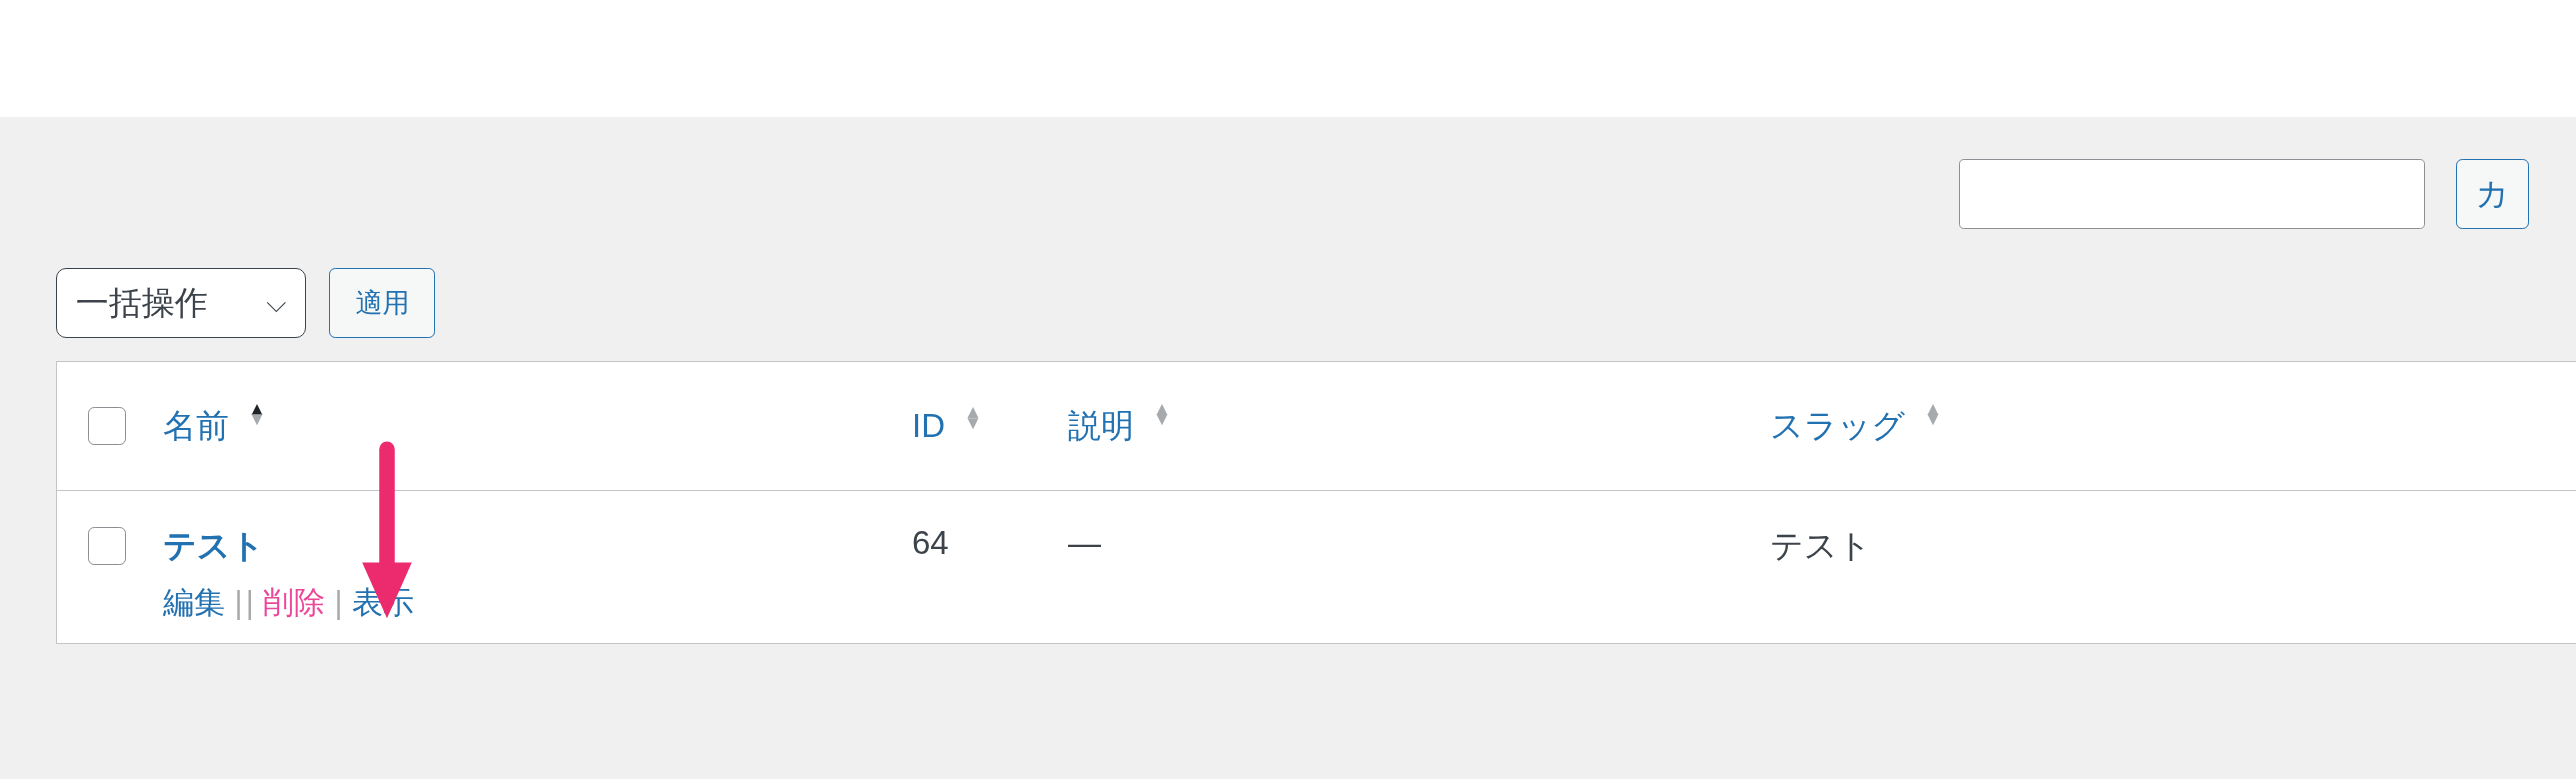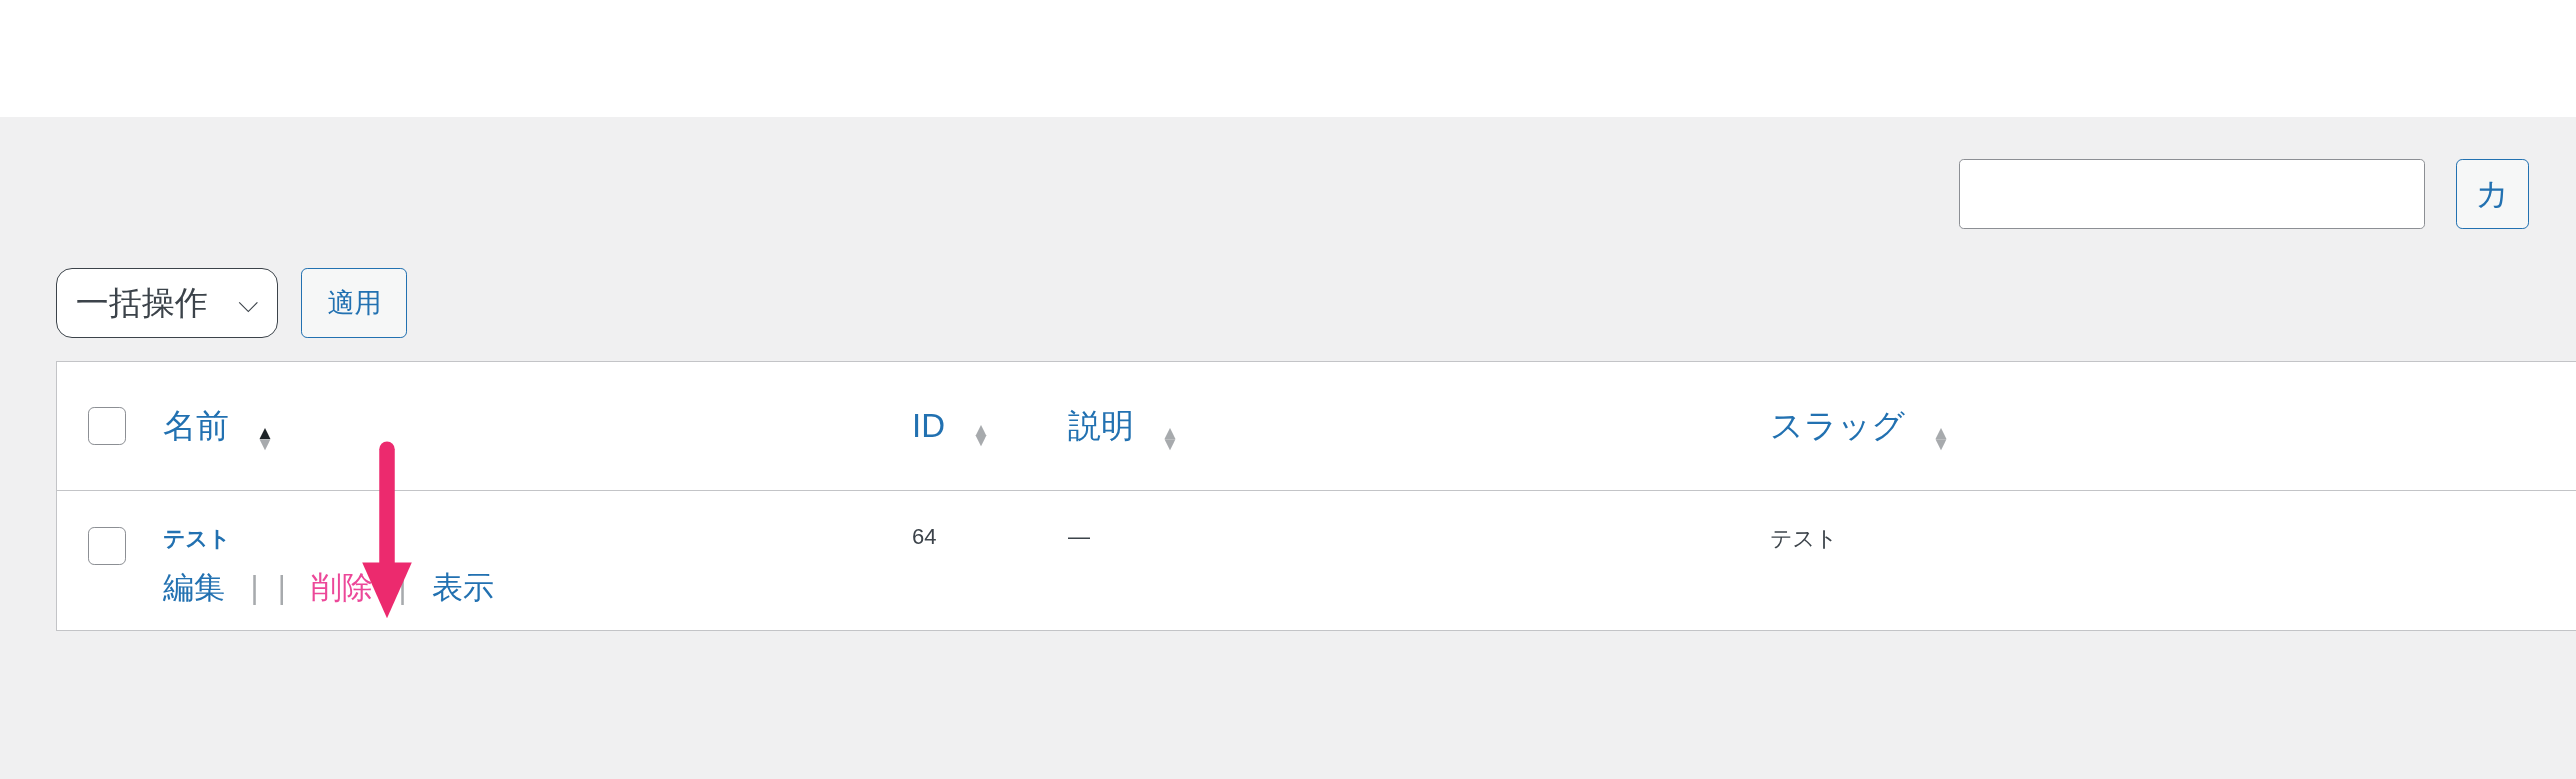--- a/index.html
+++ b/index.html
@@ -57,24 +57,24 @@
     cursor:pointer;
     overflow:hidden;
   }
   .actions-row{
     display:flex;
     align-items:center;
     margin-top:31px;
     gap:23.4px;
   }
   .bulk-select{
-    width:222px;
+    width:250px;
     height:70px;
     border:1.6px solid #3c434a;
-    border-radius:16px;
+    border-radius:10px;
     background:#fff;
     font-size:33px;
     display:flex;
     align-items:center;
     justify-content:space-between;
     padding:0 18.7px;
     box-sizing:border-box;
     cursor:pointer;
   }
   .bulk-chevron{
@@ -133,55 +133,55 @@
   .col-desc{
     width:702px;
   }
   .col-slug{
     flex:1;
   }
   .th{
     color:#2271b1;
     font-size:33px;
     display:flex;
-    align-items:flex-end;
-    gap:22px;
+    align-items:flex-start;
+    gap:14px;
     cursor:pointer;
   }
   .sort-ind{
     display:inline-flex;
     flex-direction:column;
     line-height:0.55;
     font-size:18.7px;
     color:#a7aaad;
     margin-left:4.7px;
   }
   .sort-ind .up.primary{color:#1d2327;}
   .td{
-    font-size:22px;
+    font-size:33px;
     color:#3c434a;
   }
   .data-row{
     align-items:flex-start;
     padding-top:33px;
     padding-bottom:18.7px;
     min-height:139px;
   }
   .data-row .col-check{padding-top:3.1px;}
   .item-title{
     color:#2271b1;
     font-weight:600;
     cursor:pointer;
   }
   .row-actions{
     margin-top:12.5px;
     font-size:31px;
     display:flex;
     align-items:center;
-    gap:16px;
+    gap:0;
   }
   .row-actions a{
     color:#2271b1;
     text-decoration:none;
     cursor:pointer;
     padding:0 7.8px;
   }
   .row-actions a:first-child{padding-left:0;}
   .row-actions .delete{color:#ec4899;}
   .row-actions .sep{color:#a7aaad;padding:0 1.6px;}

